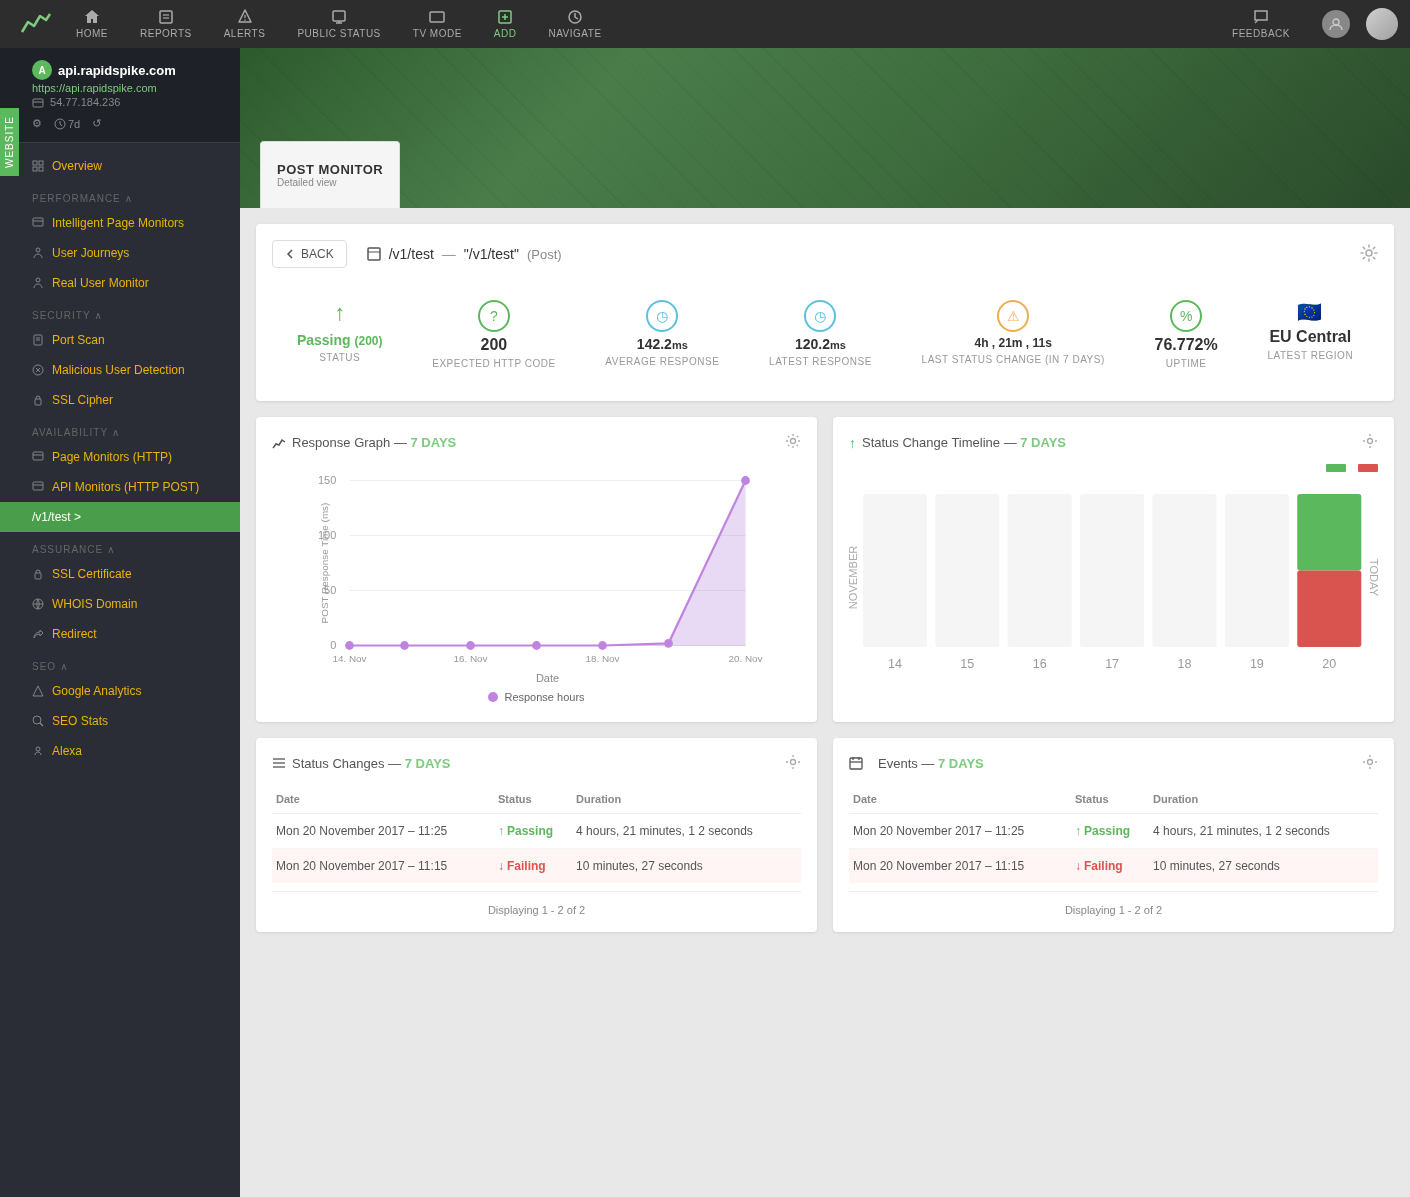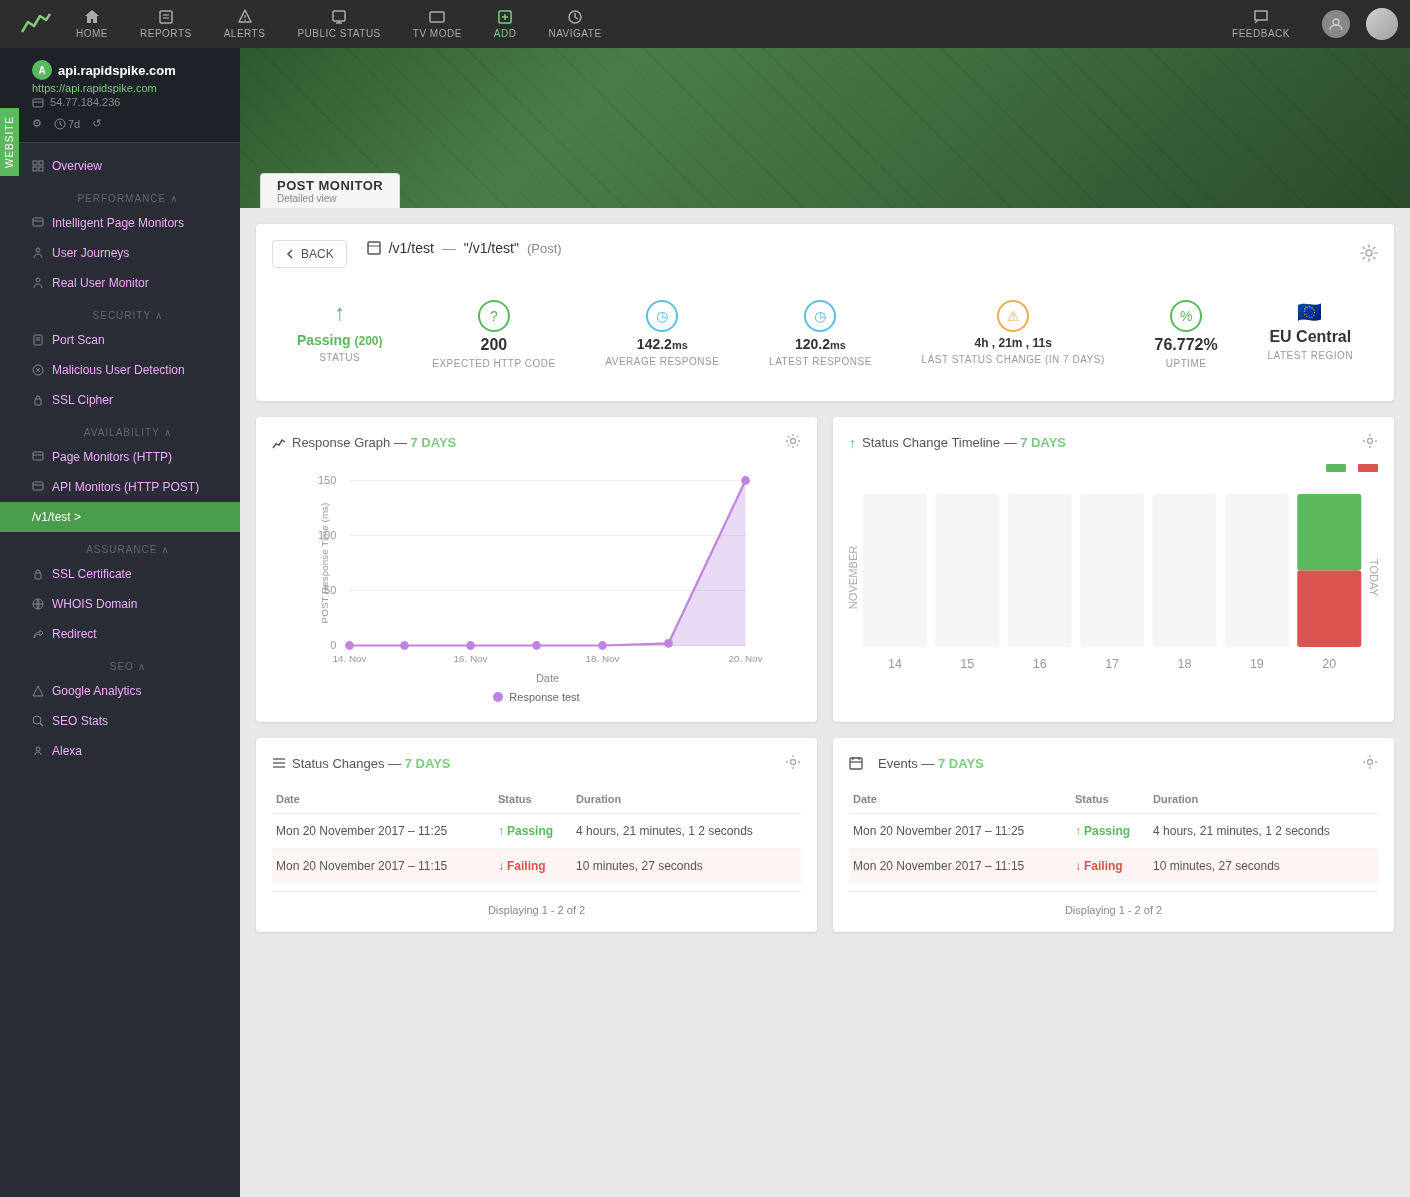--- a/index.html
+++ b/index.html
@@ -37,49 +37,49 @@
       background: #1e2128; padding: 12px 12px 12px 32px; border-bottom: 1px solid #3a3d45;
     }
     .sidebar-header .site-name { color: white; font-size: 13px; font-weight: 600; display: flex; align-items: center; gap: 6px; }
     .sidebar-header .site-name .avatar { background: #5cb85c; color: white; border-radius: 50%; width: 20px; height: 20px; display: flex; align-items: center; justify-content: center; font-size: 10px; font-weight: bold; }
     .sidebar-header .site-url { color: #7ecb7e; font-size: 11px; margin-top: 2px; }
     .sidebar-header .site-ip { color: #888; font-size: 11px; margin-top: 2px; }
     .sidebar-header .site-actions { display: flex; gap: 12px; margin-top: 8px; color: #888; font-size: 11px; align-items: center; }
 
     .sidebar-nav { padding: 8px 0; }
     .sidebar-item {
-      display: flex; align-items: center; padding: 8px 16px 8px 32px; color: #f0abfc;
+      display: flex; align-items: center; padding: 8px 16px 8px 32px; color: #eab308;
       cursor: pointer; font-size: 12px; gap: 8px;
     }
     .sidebar-item.active { background: #4a9d4a; color: white; }
     .sidebar-item svg { flex-shrink: 0; opacity: 0.7; }
 
     .sidebar-section-header {
       padding: 12px 16px 4px 32px; font-size: 10px; color: #666;
-      text-transform: uppercase; letter-spacing: 1px; display: flex; align-items: center; gap: 4px; justify-content: center;
+      text-transform: uppercase; letter-spacing: 1px; display: flex; align-items: center; gap: 4px;
     }
 
     
     .content { flex: 1; overflow-y: auto; background: #e8e8e8; }
 
     
     .hero {
       height: 160px; background: linear-gradient(135deg, #2d5a2d 0%, #4a7c4a 30%, #3d6b3d 60%, #2a4a2a 100%);
       position: relative; overflow: hidden;
     }
     .hero::before {
       content: ''; position: absolute; inset: 0;
       background: repeating-linear-gradient(45deg, transparent, transparent 20px, rgba(0,0,0,0.05) 20px, rgba(0,0,0,0.05) 21px);
     }
 
     
     .breadcrumb-tab {
       position: absolute; bottom: 0; left: 20px;
       background: #f5f5f5; border-radius: 4px 4px 0 0;
-      padding: 4px 16px; font-size: 11px; color: #555;
+      padding: 20px 16px; font-size: 11px; color: #555;
       border: 1px solid #ddd; border-bottom: none;
     }
     .breadcrumb-tab .tab-title { font-weight: 700; font-size: 13px; color: #333; text-transform: uppercase; letter-spacing: 0.5px; }
     .breadcrumb-tab .tab-sub { font-size: 10px; color: #888; }
 
     
     .inner-content { padding: 16px; background: #e8e8e8; }
 
     
     .panel { background: white; border-radius: 4px; padding: 16px; margin-bottom: 16px; box-shadow: 0 1px 3px rgba(0,0,0,0.1); }
@@ -385,21 +385,21 @@
       <div class="breadcrumb-tab">
         <div class="tab-title">POST MONITOR</div>
         <div class="tab-sub">Detailed view</div>
       </div>
     </div>
 
     <div class="inner-content">
 
       <div class="panel">
         <div class="detail-header">
-          <div style="display:flex;align-items:flex-start;flex:1;gap:8px;">
+          <div style="display:flex;align-items:center;flex:1;gap:8px;">
             <button class="back-btn">
               <svg width="10" height="10" viewBox="0 0 10 10" fill="none">
                   <polyline points="7,1 3,5 7,9" stroke="#555" stroke-width="1.5"></polyline>
                 </svg>
               <span>BACK</span>
             </button>
             <div class="detail-title">
               <svg width="14" height="14" viewBox="0 0 14 14" fill="none">
                   <rect x="1" y="1" width="12" height="12" rx="1" stroke="#555" stroke-width="1.5"></rect>
                   <line x1="1" y1="5" x2="13" y2="5" stroke="#555" stroke-width="1"></line>
@@ -517,21 +517,21 @@
             <text x="140" y="180" font-size="9" fill="#999" text-anchor="middle">16. Nov</text>
             <text x="260" y="180" font-size="9" fill="#999" text-anchor="middle">18. Nov</text>
             <text x="390" y="180" font-size="9" fill="#999" text-anchor="middle">20. Nov</text>
 
             <text x="210" y="198" font-size="10" fill="#888" text-anchor="middle">Date</text>
           </svg>
 
           
           <div style="display:flex;align-items:center;gap:6px;margin-top:4px;justify-content:center;">
             <div style="width:10px;height:10px;border-radius:50%;background:#c084e0;"></div>
-            <span style="font-size:11px;color:#666;">Response test</span>
+            <span style="font-size:11px;color:#666;">Response hours</span>
           </div>
         </div>
 
         <div class="panel">
           <div class="chart-header">
             <div style="display:flex;align-items:center;gap:6px;">
               <span style="color:#5cb85c;font-size:14px;">↑</span>
               <span class="chart-title">
                 Status Change Timeline — <span>7 DAYS</span>
               </span>

